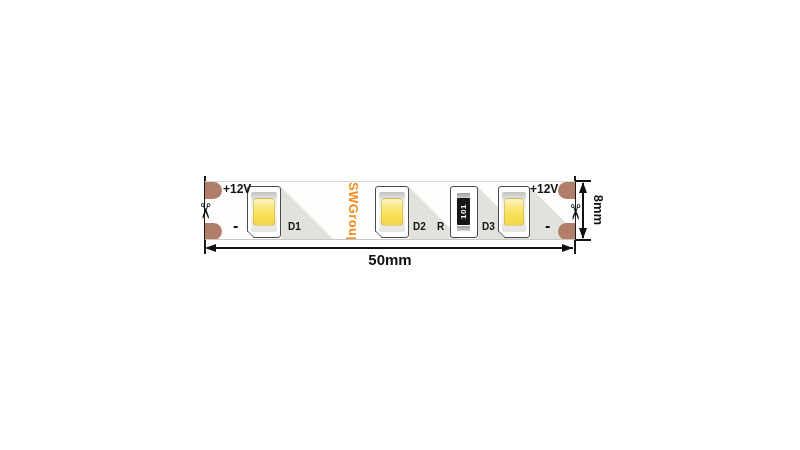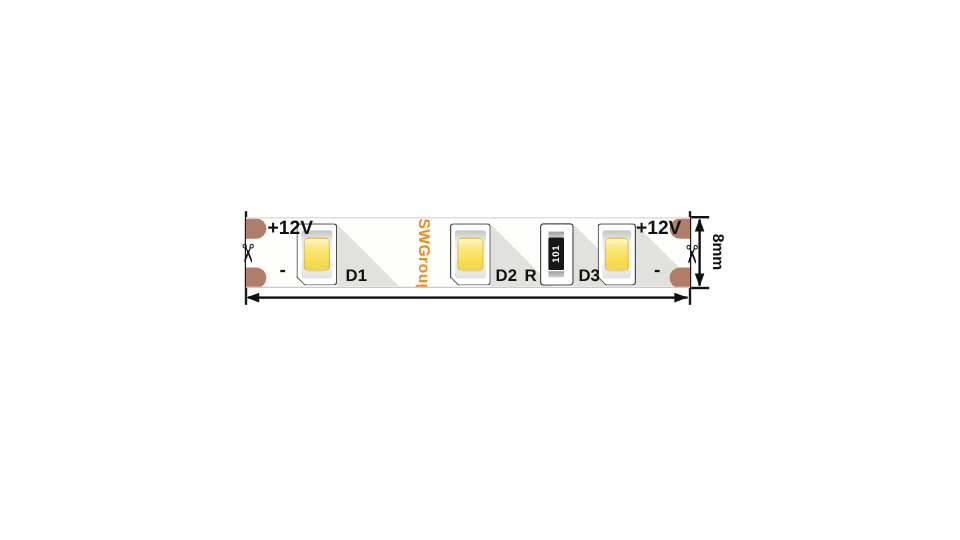--- a/index.html
+++ b/index.html
@@ -82,23 +82,23 @@
     background: #161616; border-radius: 1px;
   }
   .rcode {
     position: absolute; inset: 0; display: flex; align-items: center; justify-content: center;
     color: #ffffff; font-weight: 700; font-size: 8px; letter-spacing: 0.5px;
     transform: rotate(-90deg);
   }
 
   
   .lbl { position: absolute; color: #111; font-weight: 700; z-index: 4; white-space: nowrap; }
-  .v-lbl { font-size: 16px; top: 0; }
+  .v-lbl { font-size: 12px; top: 0; }
   .minus-lbl { font-size: 16px; top: 35px; }
-  .d-lbl { font-size: 14px; top: 39px; text-align: center; }
+  .d-lbl { font-size: 10px; top: 39px; text-align: center; }
   .brand {
     position: absolute; left: 118px; top: 23px; width: 60px; height: 14px;
     color: #ef8c1e; font-weight: 700; font-size: 13px; letter-spacing: 0.4px;
     text-align: center; line-height: 14px;
     transform: rotate(90deg); z-index: 4;
   }
 
   
   .dim-line-h { position: absolute; left: 207px; top: 247px; width: 366px; height: 2px; background: #111; }
   .arrow { position: absolute; width: 0; height: 0; }
@@ -174,20 +174,21 @@
     <div class="lbl d-lbl" style="left:208px;">D2</div>
     <div class="lbl d-lbl" style="left:232px;">R</div>
     <div class="lbl d-lbl" style="left:277px;">D3</div>
     <div class="lbl v-lbl" style="left:325px;">+12V</div>
     <div class="lbl minus-lbl" style="left:340px;">-</div>
   </div>
 
   <div class="dim-line-h"></div>
   <div class="arrow a-left"></div>
   <div class="arrow a-right"></div>
+  <div class="dim50-text">50mm</div>
 
   <div class="ext-line-h t"></div>
   <div class="ext-line-h b"></div>
   <div class="dim-line-v"></div>
   <div class="arrow a-up"></div>
   <div class="arrow a-down"></div>
   <div class="dim8-text">8mm</div>
 
 </div>
 

